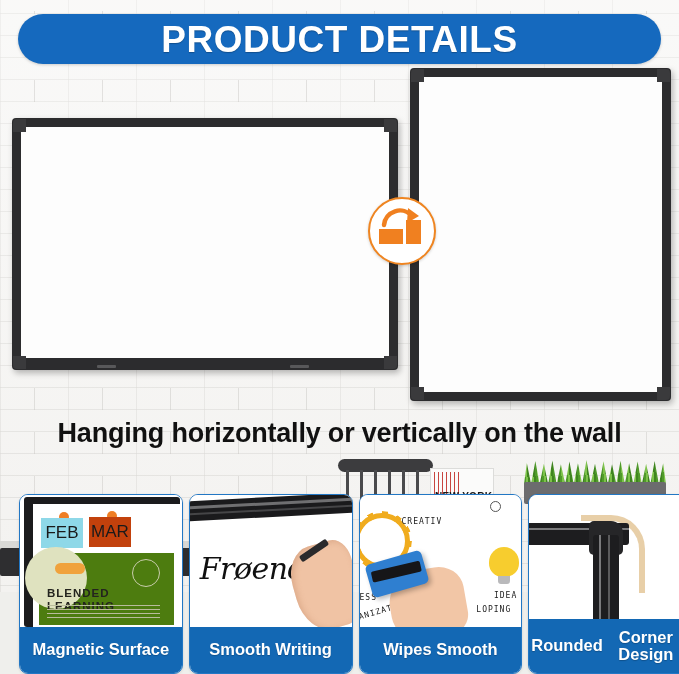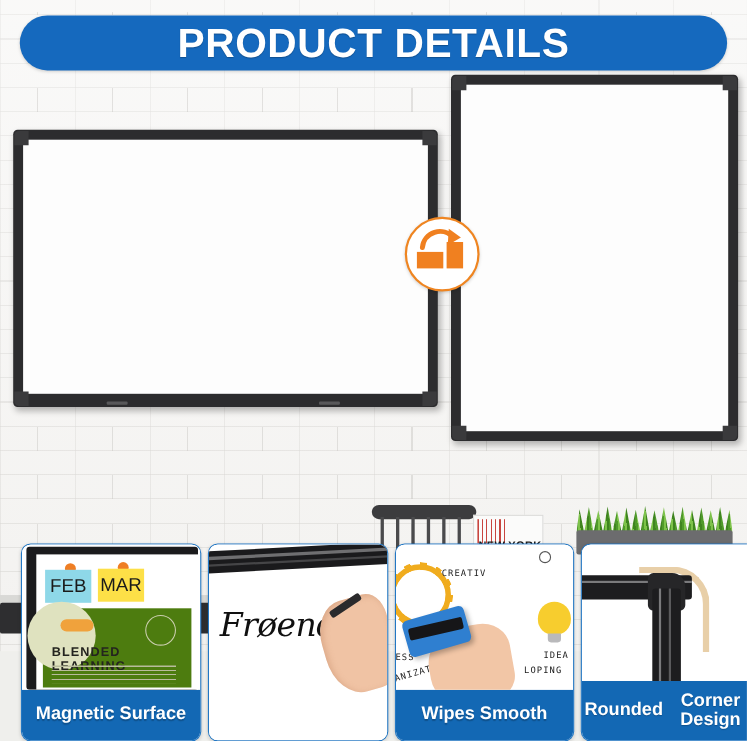--- a/index.html
+++ b/index.html
@@ -106,21 +106,21 @@
   }
   .panel .label.one{height:36px;font-size:16.5px;}
   .panel .label.two{height:44px;font-size:16.5px;}
 
   
   .p1-frame{position:absolute;left:4px;top:2px;right:2px;bottom:0;background:#1b1b1d;border-radius:3px;}
   .p1-surface{position:absolute;left:9px;top:7px;right:0;bottom:0;background:#ffffff;}
   .note{position:absolute;width:42px;height:30px;display:flex;align-items:center;justify-content:center;
     font-size:17px;color:#1a1a1a;font-family:"Liberation Sans",sans-serif;}
   .note.feb{left:8px;top:14px;background:#8ed8e8;}
-  .note.mar{left:56px;top:13px;background:#fde047;}
+  .note.mar{left:56px;top:13px;background:#c2410c;}
   .magnet{position:absolute;width:10px;height:10px;border-radius:50%;background:#ef7e24;}
   .poster-bl{position:absolute;left:6px;top:49px;right:6px;bottom:2px;background:#4d7c0f;}
   .poster-bl .arcs{position:absolute;left:-14px;top:-6px;width:62px;height:62px;border-radius:50%;background:#dfe2bf;}
   .poster-bl .globe{position:absolute;right:14px;top:6px;width:26px;height:26px;border-radius:50%;border:1.5px solid #c9cdac;}
   .poster-bl .tag{position:absolute;left:16px;top:10px;width:30px;height:11px;border-radius:6px;background:#f0a23c;}
   .poster-bl .bl-text{position:absolute;left:8px;top:34px;font-size:11.5px;font-weight:bold;color:#24241f;letter-spacing:1px;line-height:1.15;}
   .poster-bl .lines{position:absolute;left:8px;bottom:4px;right:14px;height:16px;
     background:repeating-linear-gradient(180deg,#b9bc9c 0 1px, transparent 1px 4px);}
   .bluedot{position:absolute;right:8px;top:52px;width:10px;height:10px;border-radius:50%;background:#2750b8;}
 
@@ -226,20 +226,21 @@
 
   <div class="rotate-badge">
     <svg width="60" height="60" viewBox="0 0 60 60">
       <rect x="9" y="30" width="24" height="15" fill="#f08020"></rect>
       <rect x="36" y="21" width="15" height="24" fill="#f08020"></rect>
       <path d="M14 26 A 16 16 0 0 1 42 17" stroke="#f08020" stroke-width="4.5" fill="none" stroke-linecap="round"></path>
       <polygon points="38,9 49,17 37,24" fill="#f08020"></polygon>
     </svg>
   </div>
 
+  <div class="tagline">Hanging horizontally or vertically on the wall</div>
 
   <div class="panels">
 
     <div class="panel">
       <div class="art">
         <div class="p1-frame">
           <div class="p1-surface">
             <div class="magnet" style="left:26px;top:8px"></div>
             <div class="magnet" style="left:74px;top:7px"></div>
             <div class="note feb">FEB</div>
@@ -265,20 +266,21 @@
     <div class="panel">
       <div class="art">
         <div class="p3-rail">
           <div class="s1"></div>
           <div class="s2"></div>
         </div>
         <div class="handwriting">Frøend</div>
         <div class="hand"></div>
         <div class="marker"></div>
       </div>
+      <div class="label one">Smooth Writing</div>
     </div>
 
     <div class="panel">
       <div class="art">
         <div class="gear"></div>
         <div class="dot-small"></div>
         <div class="sketch-txt" style="left:42px;top:22px">CREATIV</div>
         <div class="sketch-txt" style="right:4px;top:96px">IDEA</div>
         <div class="sketch-txt" style="right:10px;top:110px">LOPING</div>
         <div class="sketch-txt" style="left:0px;top:98px">ESS</div>

